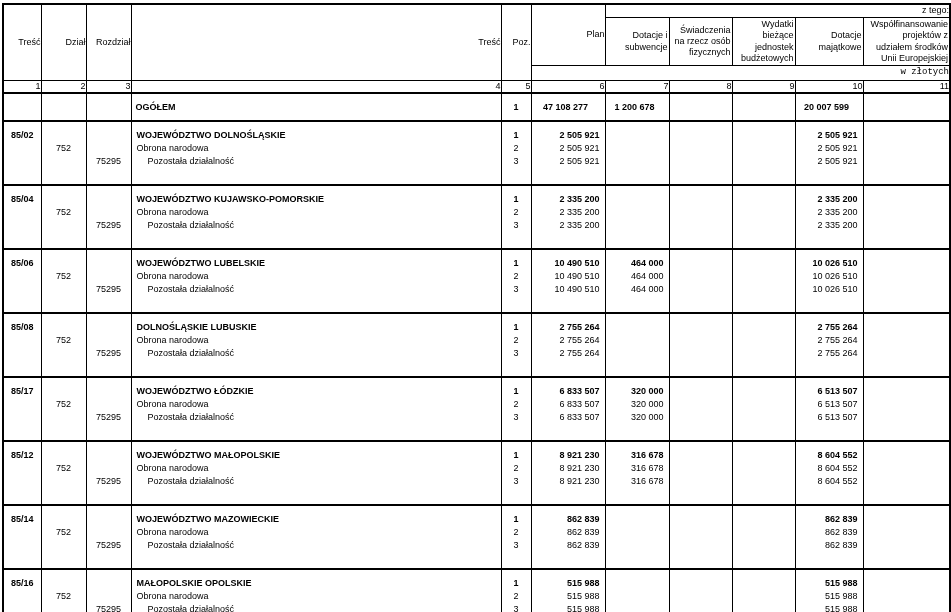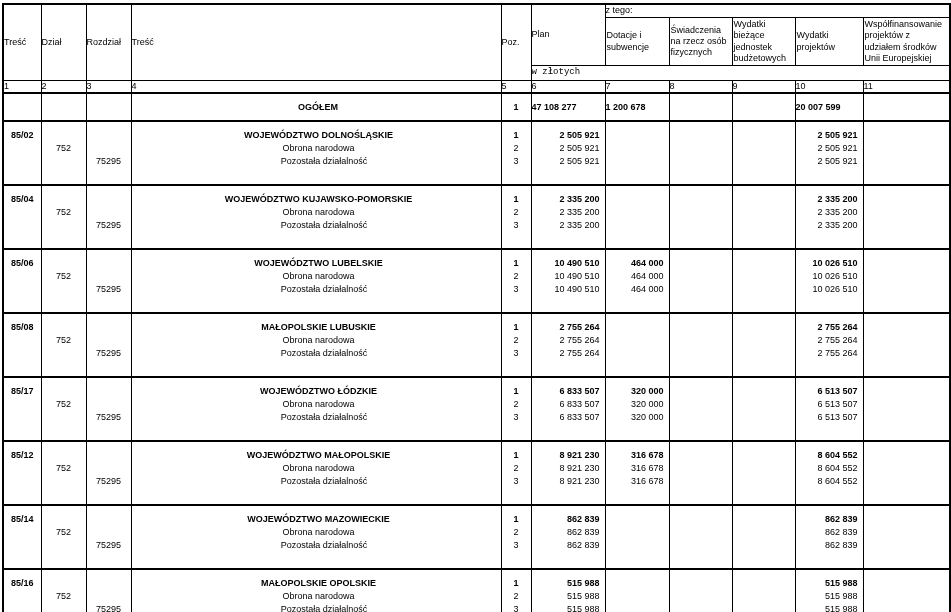--- a/index.html
+++ b/index.html
@@ -8,37 +8,37 @@
     font-family:"Liberation Sans", sans-serif; color:#000; overflow:hidden;
   }
   table.budget {
     border-collapse:collapse; table-layout:fixed;
     width:947px; margin:3px 0 0 2px;
     border:2px solid #000;
   }
   table.budget td { border:1px solid #000; padding:0; font-size:9px; }
 
   
-  td.hd { text-align:left; vertical-align:middle; line-height:1.25; }
+  td.hd { text-align:right; vertical-align:middle; line-height:1.25; }
   tr.hrow-top td { height:12px; }
   tr.hrow-sub td { height:43px; padding:1px; }
   tr.hrow-zl  td { height:14px;font-family:Liberation Mono, monospace; }
   tr.hrow-num td { height:11px; border-bottom:2px solid #000; }
 
   
   tr.total td { height:26px; border-top:2px solid #000; border-bottom:2px solid #000; vertical-align:middle; }
-  tr.total .num { text-align:left; padding-right:5px; }
+  tr.total .num { text-align:center; padding-right:5px; }
   tr.total .tresc-line { padding-left:4px; }
 
   
   tr.group td { height:55px; vertical-align:top; padding-top:7px; border-top:2px solid #000; border-bottom:2px solid #000; }
   .line { height:13px; line-height:13px; white-space:nowrap; overflow:visible; font-size:9px; }
   .center { text-align:center; }
   .num    { text-align:right; padding-right:5px; }
-  .tresc-line { padding-left:5px;text-align:center; }
+  .tresc-line { padding-left:5px; }
   .indent { padding-left:16px; }
   .bold { font-weight:bold; }
 </style>
 </head>
 <body>
 
 <div class="page">
   <table class="budget">
     <colgroup>
       <col style="width:38px">
@@ -61,21 +61,21 @@
       <td class="hd" rowspan="3">Rozdział</td>
       <td class="hd" rowspan="3">Treść</td>
       <td class="hd" rowspan="3">Poz.</td>
       <td class="hd" rowspan="2">Plan</td>
       <td class="hd" colspan="5">z tego:</td>
     </tr>
     <tr class="hrow-sub">
       <td class="hd">Dotacje i subwencje</td>
       <td class="hd">Świadczenia na rzecz osób fizycznych</td>
       <td class="hd">Wydatki bieżące jednostek budżetowych</td>
-      <td class="hd">Wydatki projektów</td>
+      <td class="hd">Dotacje majątkowe</td>
       <td class="hd">Współfinansowanie projektów z udziałem środków Unii Europejskiej</td>
     </tr>
     <tr class="hrow-zl">
       <td class="hd" colspan="6">w złotych</td>
     </tr>
     <tr class="hrow-num">
       <td class="hd">1</td>
       <td class="hd">2</td>
       <td class="hd">3</td>
       <td class="hd">4</td>
@@ -285,21 +285,21 @@
             <div class="line center"></div>
             <div class="line center">752</div>
             <div class="line center"></div>
           </td>
           <td>
             <div class="line center"></div>
             <div class="line center"></div>
             <div class="line center">75295</div>
           </td>
           <td>
-            <div class="line tresc-line bold">MAŁOPOLSKIE LUBUSKIE</div>
+            <div class="line tresc-line bold">DOLNOŚLĄSKIE LUBUSKIE</div>
             <div class="line tresc-line">Obrona narodowa</div>
             <div class="line tresc-line indent">Pozostała działalność</div>
           </td>
           <td>
             <div class="line center bold">1</div>
             <div class="line center">2</div>
             <div class="line center">3</div>
           </td>
           <td>
             <div class="line num bold">2 755 264</div>

